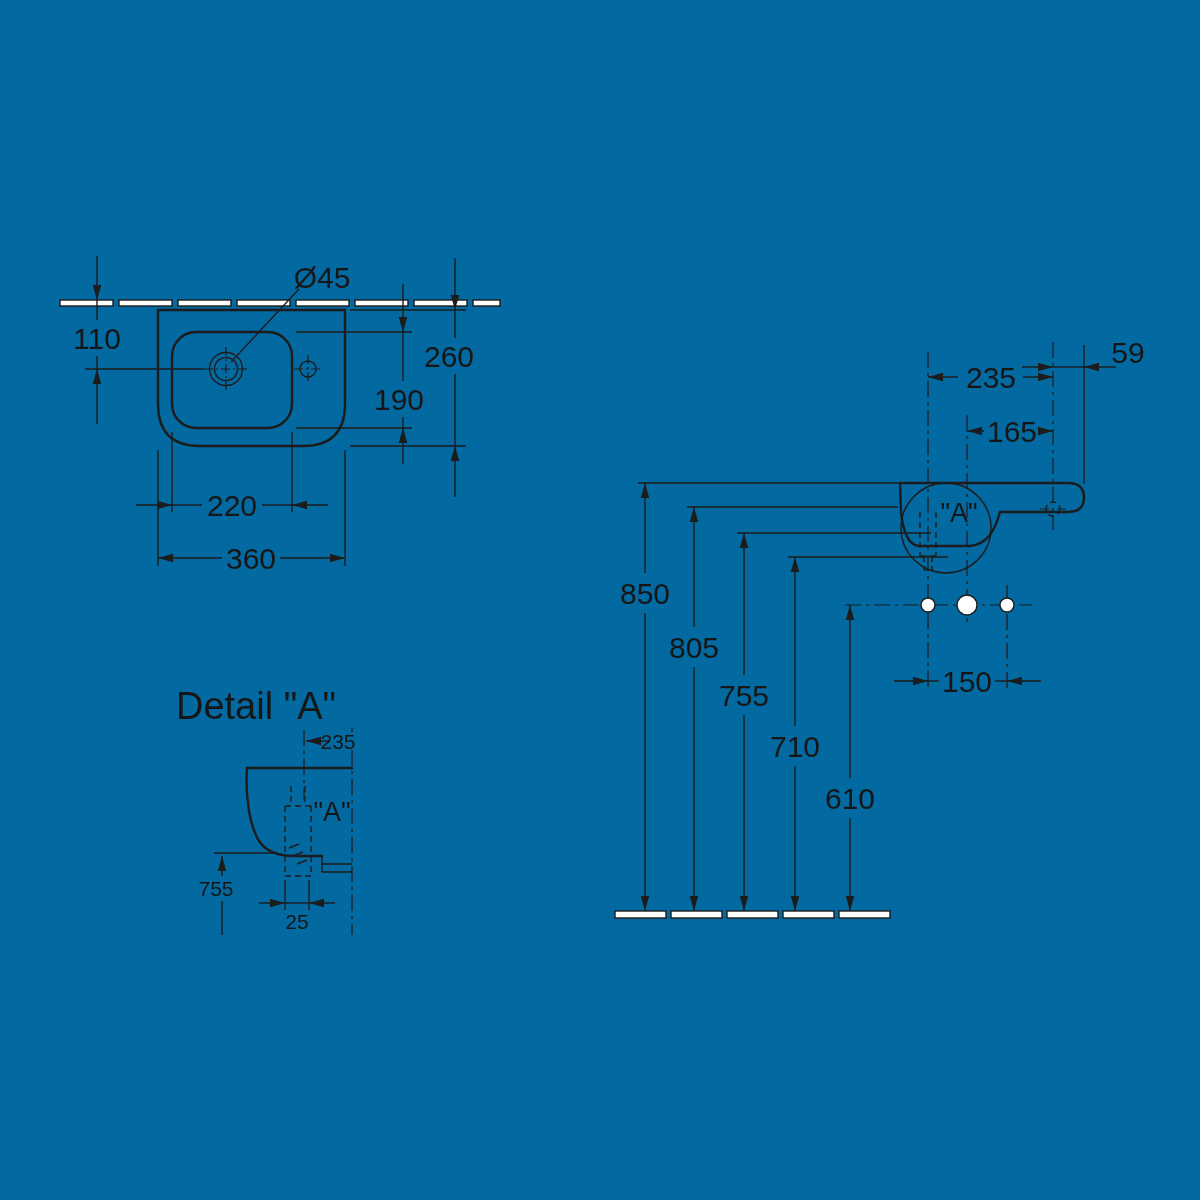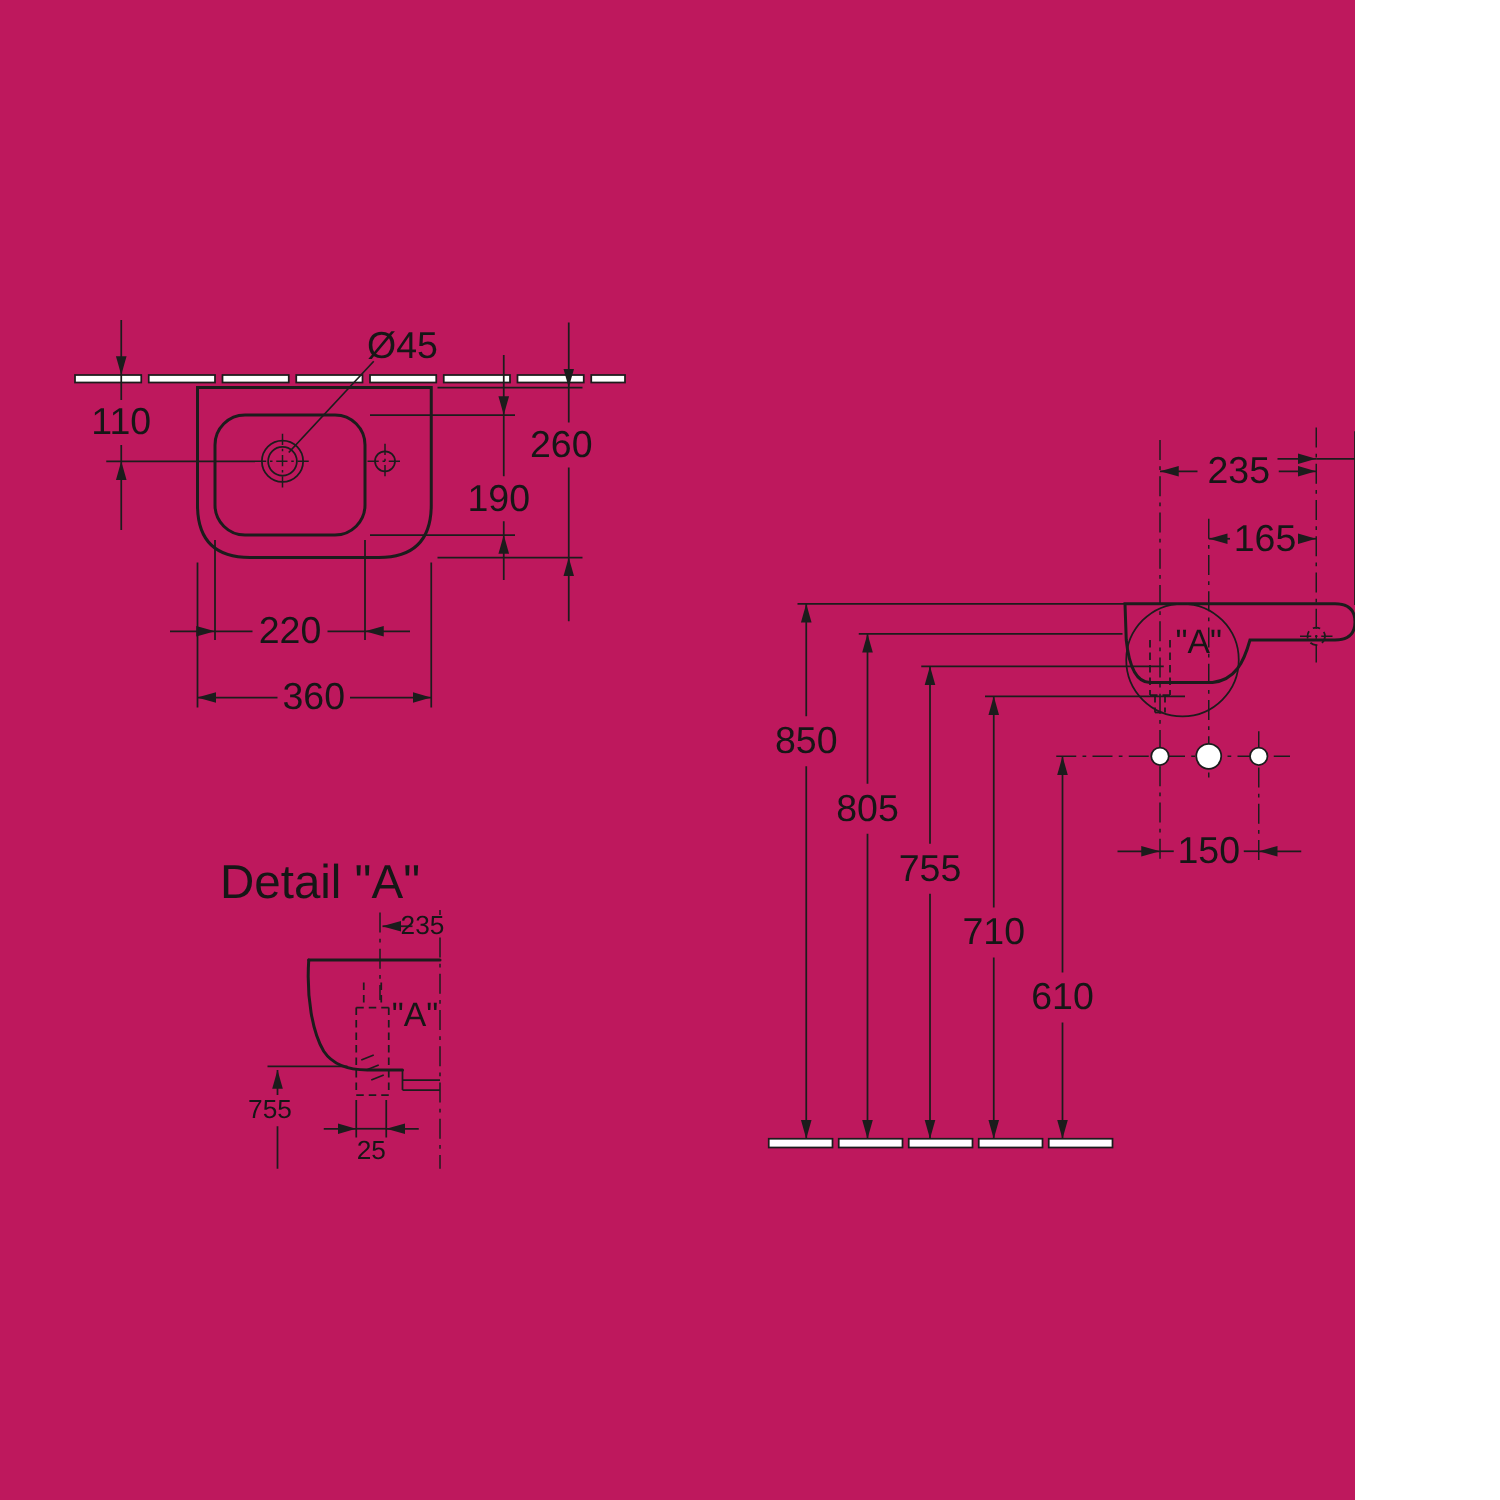--- a/index.html
+++ b/index.html
@@ -1,16 +1,16 @@
 <!DOCTYPE html>
 <html><head>
 <meta charset="utf-8">
 <style>
   html,body{margin:0;padding:0;background:#ffffff;}
-  .canvas{width:1084px;height:1200px;background:#be185d;position:relative;overflow:hidden;}
+  .canvas{width:1200px;height:1200px;background:#0369a1;position:relative;overflow:hidden;}
   svg{display:block;}
   svg text{
     font-family:"Liberation Sans","DejaVu Sans",sans-serif;
     fill:#161616;
     text-anchor:middle;
     dominant-baseline:central;
   }
   .t30{font-size:30px;}
   .t20{font-size:21px;}
   .t26{font-size:27px;}

